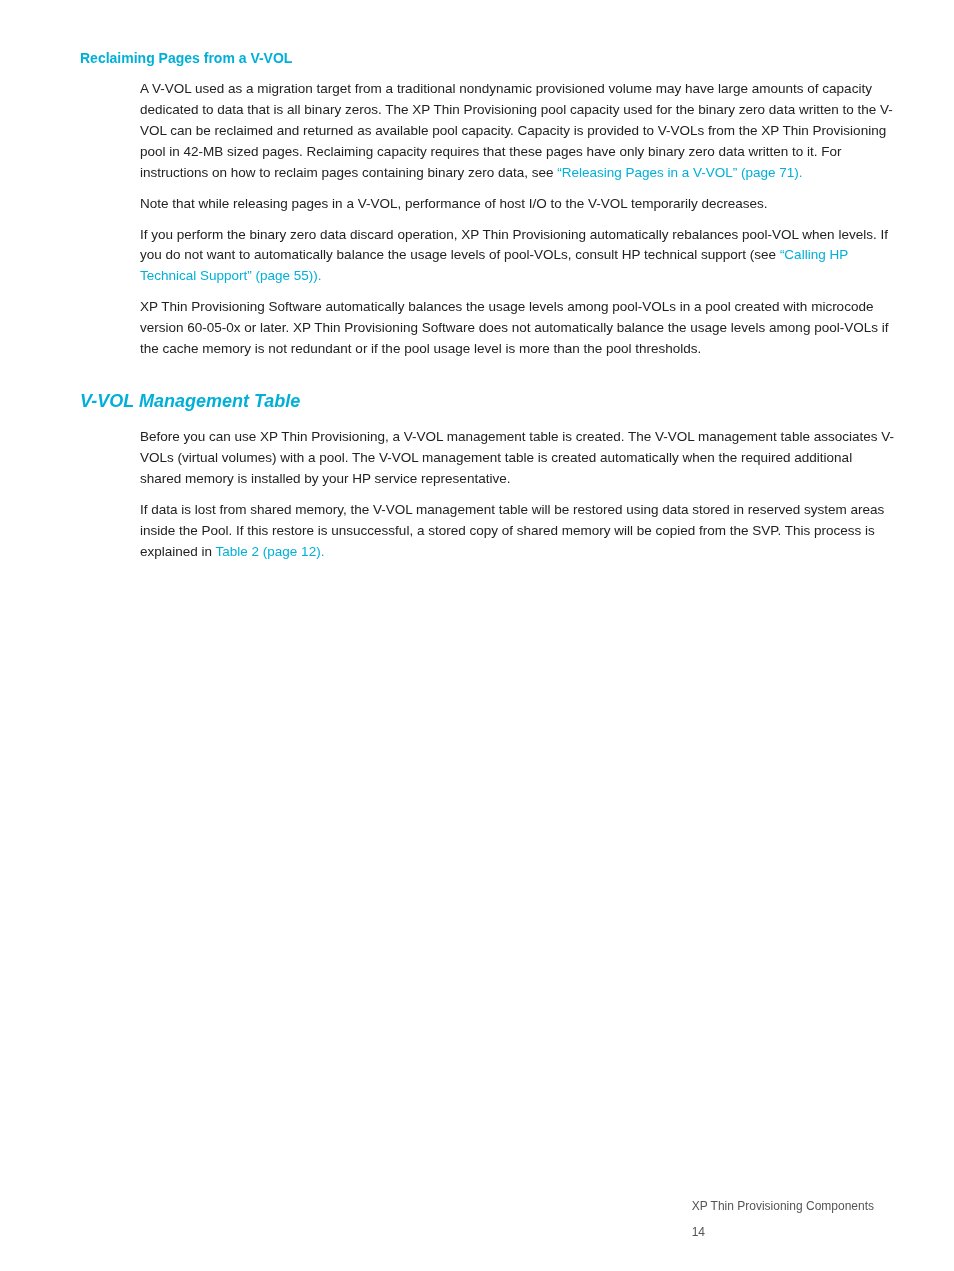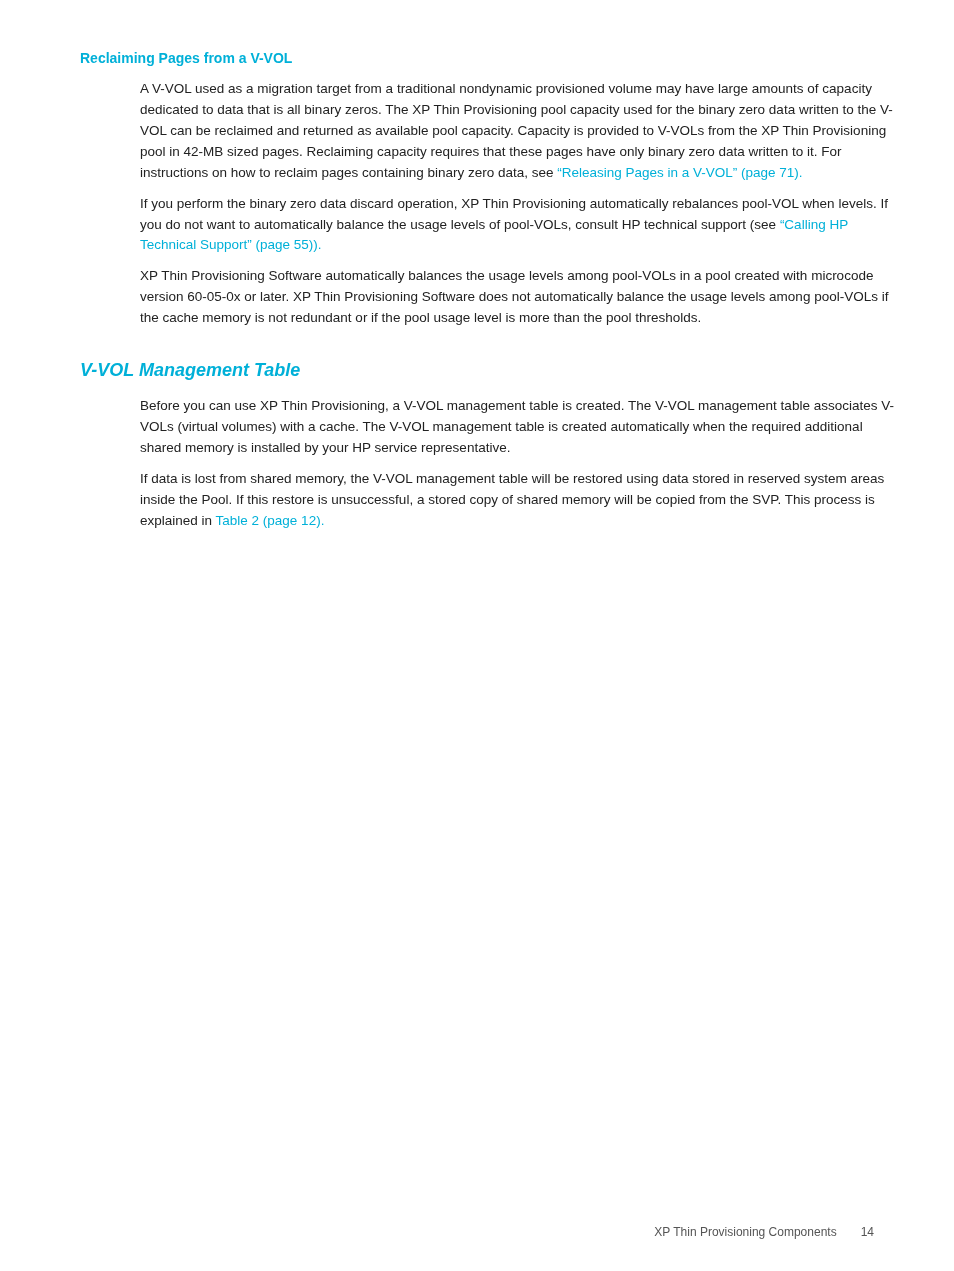--- a/index.html
+++ b/index.html
@@ -54,45 +54,47 @@
       margin-top: 35px;
     }
 
     .footer {
       position: absolute;
       bottom: 30px;
       right: 80px;
       font-size: 12px;
       color: #555555;
       display: flex;
-      gap: 24px;
+      gap: 8px;
+      flex-direction: column;
     }
   </style>
 </head>
 <body>
 
 <div class="page">
 
   <div class="section-heading">Reclaiming Pages from a V-VOL</div>
 
   <div class="body-text">
     <span>A V-VOL used as a migration target from a traditional nondynamic provisioned volume may have large amounts of capacity dedicated to data that is all binary zeros. The XP Thin Provisioning pool capacity used for the binary zero data written to the V-VOL can be reclaimed and returned as available pool capacity. Capacity is provided to V-VOLs from the XP Thin Provisioning pool in 42-MB sized pages. Reclaiming capacity requires that these pages have only binary zero data written to it. For instructions on how to reclaim pages containing binary zero data, see </span><a class="link">“Releasing Pages in a V-VOL” (page 71).</a>
   </div>
 
+  <div class="body-text">Note that while releasing pages in a V-VOL, performance of host I/O to the V-VOL temporarily decreases.</div>
 
 
   <div class="body-text">
     <span>If you perform the binary zero data discard operation, XP Thin Provisioning automatically rebalances pool-VOL when levels. If you do not want to automatically balance the usage levels of pool-VOLs, consult HP technical support (see </span><a class="link">“Calling HP Technical Support” (page 55)).</a>
   </div>
 
   <div class="body-text">XP Thin Provisioning Software automatically balances the usage levels among pool-VOLs in a pool created with microcode version 60-05-0x or later. XP Thin Provisioning Software does not automatically balance the usage levels among pool-VOLs if the cache memory is not redundant or if the pool usage level is more than the pool thresholds.</div>
 
   <div class="section-heading-large">V-VOL Management Table</div>
 
-  <div class="body-text">Before you can use XP Thin Provisioning, a V-VOL management table is created. The V-VOL management table associates V-VOLs (virtual volumes) with a cache. The V-VOL management table is created automatically when the required additional shared memory is installed by your HP service representative.</div>
+  <div class="body-text">Before you can use XP Thin Provisioning, a V-VOL management table is created. The V-VOL management table associates V-VOLs (virtual volumes) with a pool. The V-VOL management table is created automatically when the required additional shared memory is installed by your HP service representative.</div>
 
   <div class="body-text">
     <span>If data is lost from shared memory, the V-VOL management table will be restored using data stored in reserved system areas inside the Pool. If this restore is unsuccessful, a stored copy of shared memory will be copied from the SVP. This process is explained in </span><a class="link">Table 2 (page 12).</a>
   </div>
 
   <div class="footer">
     <span>XP Thin Provisioning Components</span>
     <span>14</span>
   </div>
 

